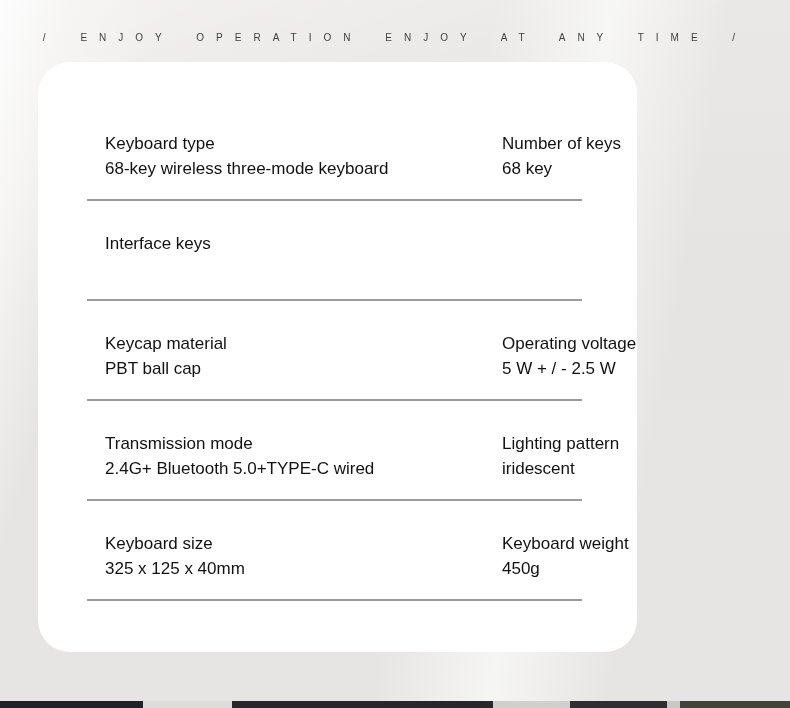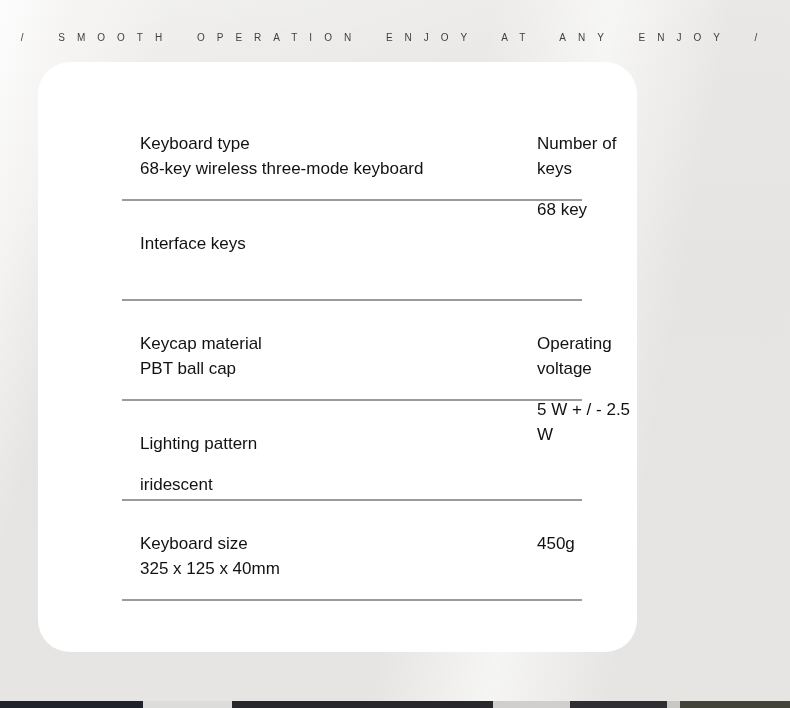--- a/index.html
+++ b/index.html
@@ -35,31 +35,30 @@
     word-spacing:8px;
     white-space:nowrap;
   }
   .card{
     position:absolute;
     left:38px;top:62px;
     width:599px;height:590px;
     background:var(--card);
     border-radius:32px;
     padding-top:39px;
-    padding-left:35px;
   }
   .row{
     position:relative;
     height:100px;
     padding:30px 0 0 67px;
     display:flex;
   }
   .col{display:flex;flex-direction:column;}
   .col.left{width:397px;flex:0 0 397px;}
-  .col.right{flex:1;gap:16px;}
+  .col.right{flex:1;}
   .spec-label,.spec-value{
     font-size:17px;
     line-height:25px;
     color:var(--text);
   }
   .divider{
     position:absolute;
     left:49px;right:55px;bottom:0;
     height:2px;
     background:var(--divider);
@@ -70,21 +69,21 @@
     width:790px;height:7px;
     display:flex;
   }
   .bottom-strip div{height:100%;}
 </style>
 </head>
 <body>
 
 <div class="page">
 
-  <div class="tagline">/ SMOOTH OPERATION ENJOY AT ANY ENJOY /</div>
+  <div class="tagline">/ ENJOY OPERATION ENJOY AT ANY TIME /</div>
 
   <section class="card">
 
     <div class="row">
       <div class="col left">
         <div class="spec-label">Keyboard type</div>
         <div class="spec-value">68-key wireless three-mode keyboard</div>
       </div>
       <div class="col right">
         <div class="spec-label">Number of keys</div>
@@ -108,33 +107,38 @@
         <div class="spec-value">PBT ball cap</div>
       </div>
       <div class="col right">
         <div class="spec-label">Operating voltage</div>
         <div class="spec-value">5 W + / - 2.5 W</div>
       </div>
       <div class="divider"></div>
     </div>
 
     <div class="row">
+      <div class="col left">
+        <div class="spec-label">Transmission mode</div>
+        <div class="spec-value">2.4G+ Bluetooth 5.0+TYPE-C wired</div>
+      </div>
       <div class="col right">
         <div class="spec-label">Lighting pattern</div>
         <div class="spec-value">iridescent</div>
       </div>
       <div class="divider"></div>
     </div>
 
     <div class="row">
       <div class="col left">
         <div class="spec-label">Keyboard size</div>
         <div class="spec-value">325 x 125 x 40mm</div>
       </div>
       <div class="col right">
+        <div class="spec-label">Keyboard weight</div>
         <div class="spec-value">450g</div>
       </div>
       <div class="divider"></div>
     </div>
 
   </section>
 
   <div class="bottom-strip">
       <div style="flex: 0 0 143px; background: rgb(32, 34, 43);"></div>
       <div style="flex: 0 0 89px; background: rgb(220, 220, 218);"></div>

